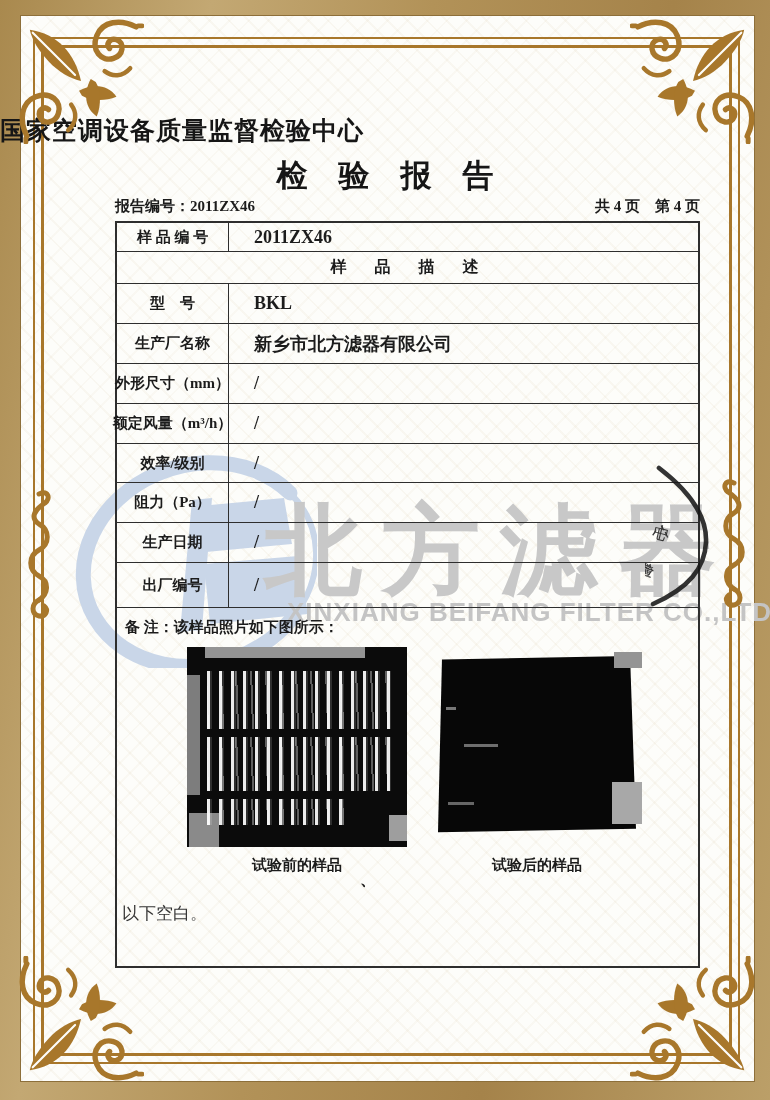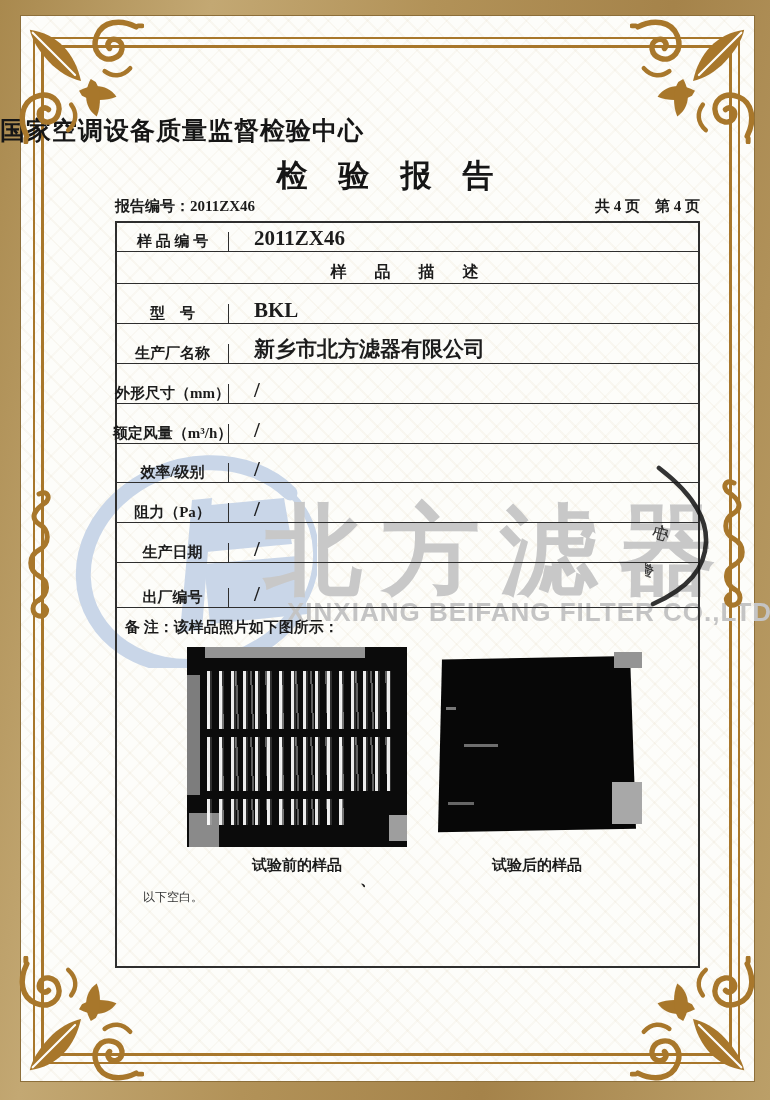--- a/index.html
+++ b/index.html
@@ -60,30 +60,30 @@
     position:absolute; left:115px; top:197px; width:585px; z-index:2;
     display:flex; justify-content:space-between; 
     font-size:15px; font-weight:bold; color:#1c1c1c;
   }
 
   
   .spec-table{
     position:absolute; left:115px; top:221px; width:585px; height:747px; z-index:2;
     border:2px solid #2e2e2e; box-sizing:border-box; color:#1c1c1c;
   }
-  .trow{display:flex; box-sizing:border-box; border-bottom:1.5px solid #2e2e2e;align-items:flex-end;}
+  .trow{display:flex; box-sizing:border-box; border-bottom:1.5px solid #2e2e2e;}
   .trow:last-child{border-bottom:none;}
   .tlabel{
     width:112px; box-sizing:border-box; border-right:1.5px solid #2e2e2e;
     display:flex; align-items:center; justify-content:center;
     font-size:15px; font-weight:600; white-space:nowrap;
   }
   .tvalue{
     flex:1; display:flex; align-items:center; padding-left:25px;
-    font-size:21px; font-weight:600;
+    font-size:18px; font-weight:600;
   }
   .tfull{
     flex:1; display:flex; align-items:center; justify-content:center;
     font-size:16px; font-weight:600;
   }
   .remark-cell{position:relative; box-sizing:border-box; height:358px;}
   .remark-text{position:absolute; left:8px; top:10px; font-size:15px; font-weight:600;}
   .photo{position:absolute; overflow:hidden;}
   .photo.before{left:70px; top:39px; width:220px; height:200px; background:#0b0b0b;}
   .photo.after{left:317px; top:44px; width:208px; height:190px;}
@@ -97,21 +97,21 @@
   .after-body{
     position:absolute; left:4px; top:4px; right:6px; bottom:8px; background:#070707;
     clip-path:polygon(2% 2%, 97% 0%, 100% 97%, 0% 99%);
   }
   .caption{
     position:absolute; top:248px; font-size:15px; font-weight:600; text-align:center; width:220px;
   }
   .caption.c2{left:315px; width:210px;}
   .caption.c1{left:70px;}
   .stray{position:absolute; left:243px; top:262px; font-size:16px; font-weight:bold;}
-  .blank-note{position:absolute; left:5px; top:281px; font-size:12px; color:#333;margin-left:21px;}
+  .blank-note{position:absolute; left:5px; top:294px; font-size:17px; color:#333;}
 
   .stamp{position:absolute; left:645px; top:460px; z-index:4; opacity:0.88;}
 </style>
 </head>
 <body>
 
 <div class="page">
 
   <svg width="0" height="0" style="position:absolute">
     <defs>

